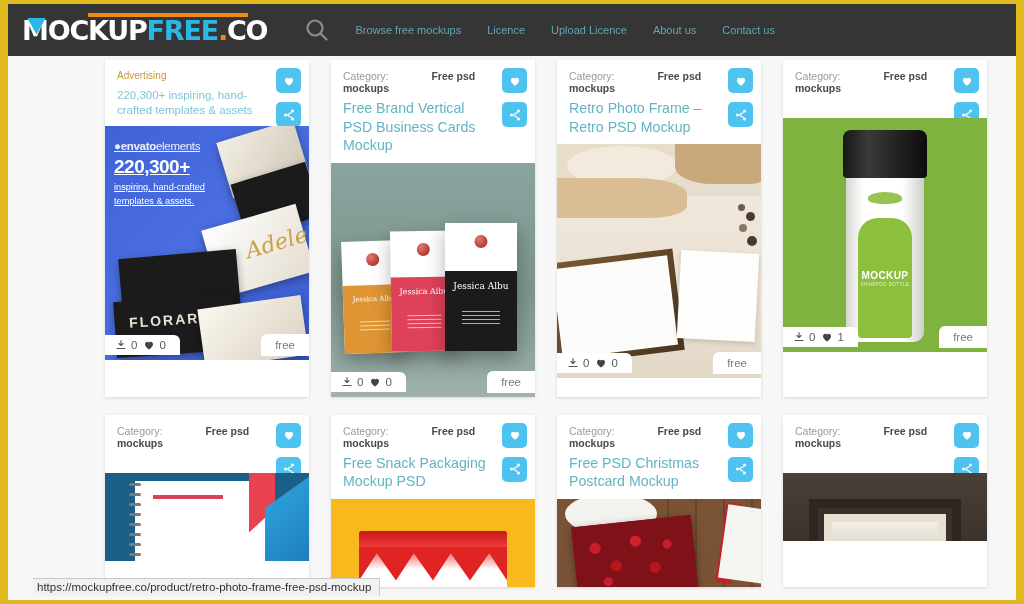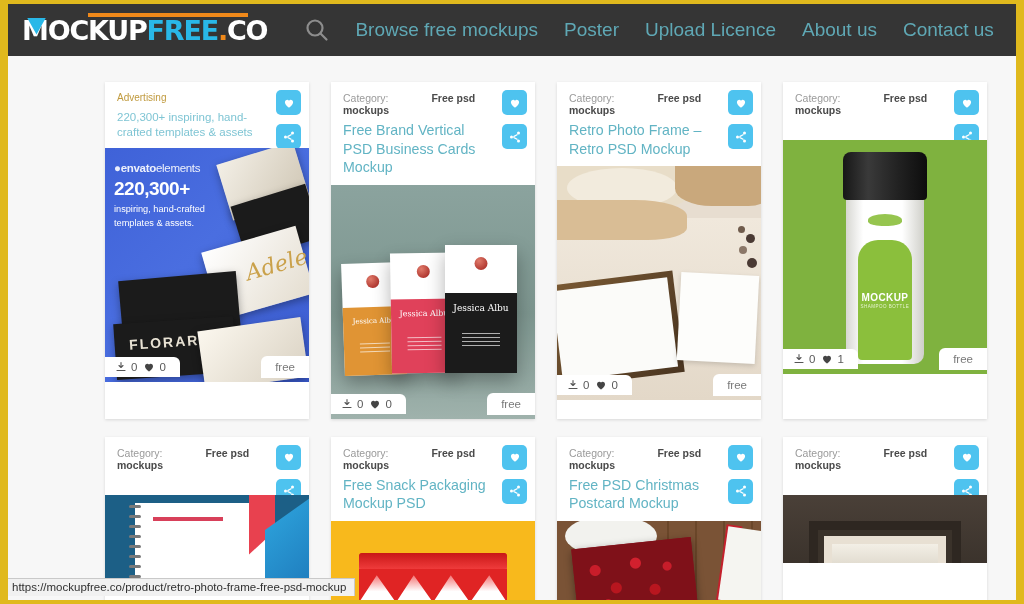--- a/index.html
+++ b/index.html
@@ -43,26 +43,26 @@
     background: #29b8e8;
     clip-path: polygon(0 0, 100% 0, 50% 100%);
   }
   .search-btn {
     margin-left: 30px; margin-right: 24px;
     width: 28px; height: 28px; display: flex; align-items: center; justify-content: center;
     cursor: pointer;
   }
   .nav { display: flex; align-items: center; gap: 26px; }
   .nav a {
-    color: #5fa8b5; font-size: 19px; text-decoration: none; cursor: pointer;
+    color: #5fa8b5; font-size: 11px; text-decoration: none; cursor: pointer;
     font-family: "Liberation Sans", sans-serif;
   }
 
   
-  .content { padding: 26px 0 0 0; background: #f7f7f7; height: 548px; }
+  .content { padding: 4px 0 0 0; background: #f7f7f7; height: 548px; }
   .grid {
     display: grid;
     grid-template-columns: repeat(4, 204px);
     column-gap: 22px;
     row-gap: 18px;
     padding-left: 97px;
   }
   .card {
     background: #ffffff;
     box-shadow: 0 1px 3px rgba(0,0,0,0.13);
@@ -104,33 +104,33 @@
     pointer-events: auto;
   }
   .stat { display: flex; align-items: center; gap: 4px; }
   .free-badge {
     background: #ffffff; border-radius: 6px 0 0 0; padding: 5px 14px;
     font-size: 11.5px; color: #7a7a7a; pointer-events: auto;
   }
 
   
   .statusbar {
-    position: absolute; left: 0; bottom: 4px; z-index: 40;
+    position: absolute; left: 25px; bottom: 4px; z-index: 40;
     background: #f1f1f1; border: 1px solid #c9c9c9; border-left: none; border-bottom: none;
     font-size: 11.5px; color: #303030; padding: 2px 8px 3px 4px;
     max-width: 380px; white-space: nowrap; overflow: hidden; text-overflow: ellipsis;
     font-family: "Liberation Sans", sans-serif;
   }
 
   
   .art { position: absolute; inset: 0; }
 
   
   .envato { background: linear-gradient(135deg, #3f62d8 0%, #4a6ee0 45%, #3a5bd0 100%); }
-  .envato .ev-txt { position: absolute; left: 9px; top: 14px; color: #fff; }
+  .envato .ev-txt { position: absolute; left: 9px; top: 14px; color: #fff; text-decoration: underline; }
   .ev-brand { font-size: 11.5px; font-weight: bold; letter-spacing: -0.3px; }
   .ev-brand span { font-weight: normal; opacity: .9; }
   .ev-num { font-size: 19px; font-weight: bold; margin-top: 4px; letter-spacing: -0.5px; }
   .ev-sub { font-size: 9.2px; line-height: 14px; margin-top: 2px; max-width: 110px; }
   .ev-card {
     position: absolute; background: #eae4d8; box-shadow: 0 3px 9px rgba(0,0,0,.35);
   }
   .ev-dark { background: #1b1b1b; }
   .ev-script { position:absolute; color:#caa14a; font-family:"DejaVu Serif", serif; font-style:italic; }
 
@@ -253,21 +253,21 @@
 
     <div class="search-btn">
       <svg width="26" height="26" viewBox="0 0 26 26">
         <circle cx="11" cy="11" r="7.5" fill="none" stroke="#8d8d8d" stroke-width="2.2"></circle>
         <line x1="16.5" y1="16.5" x2="22.5" y2="22.5" stroke="#8d8d8d" stroke-width="2.2" stroke-linecap="round"></line>
       </svg>
     </div>
 
     <nav class="nav">
       <a>Browse free mockups</a>
-      <a>Poster</a>
+      <a>Licence</a>
       <a>Upload Licence</a>
       <a>About us</a>
       <a>Contact us</a>
     </nav>
   </div>
 
   <div class="content">
     <div class="grid">
 
       <div class="card">

